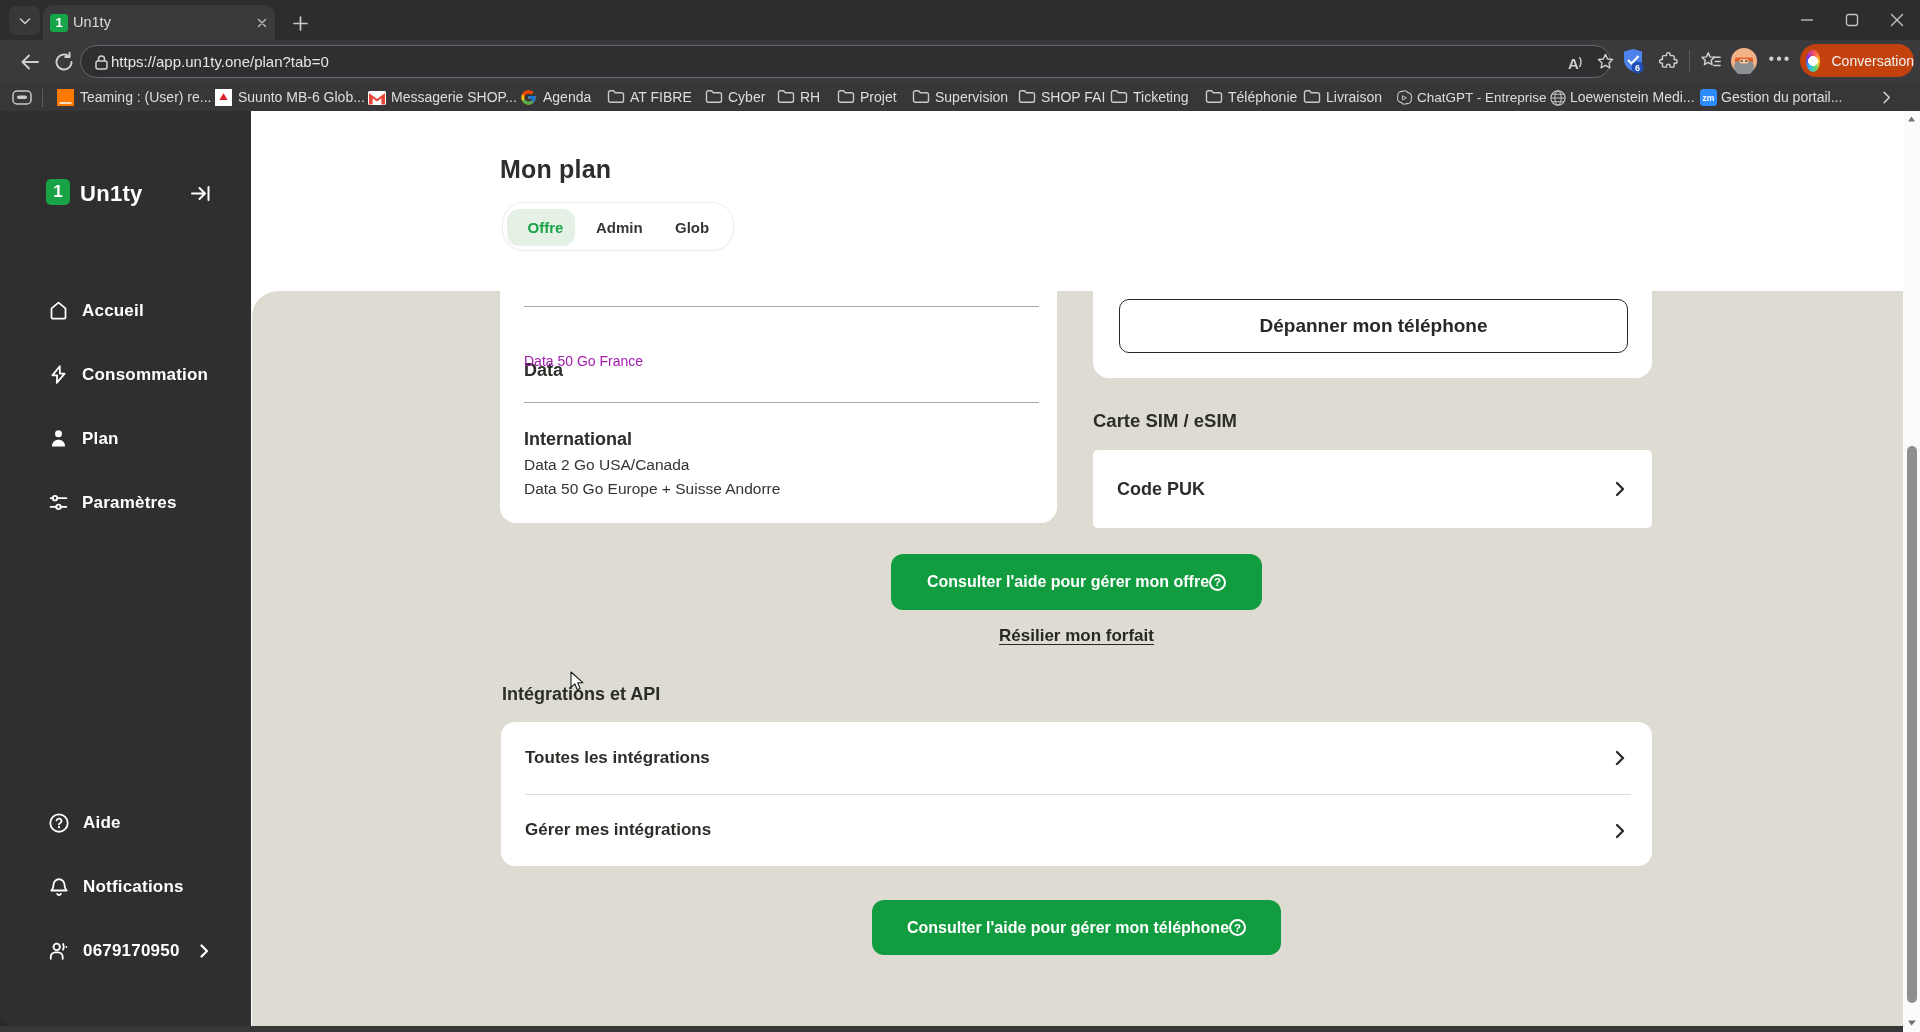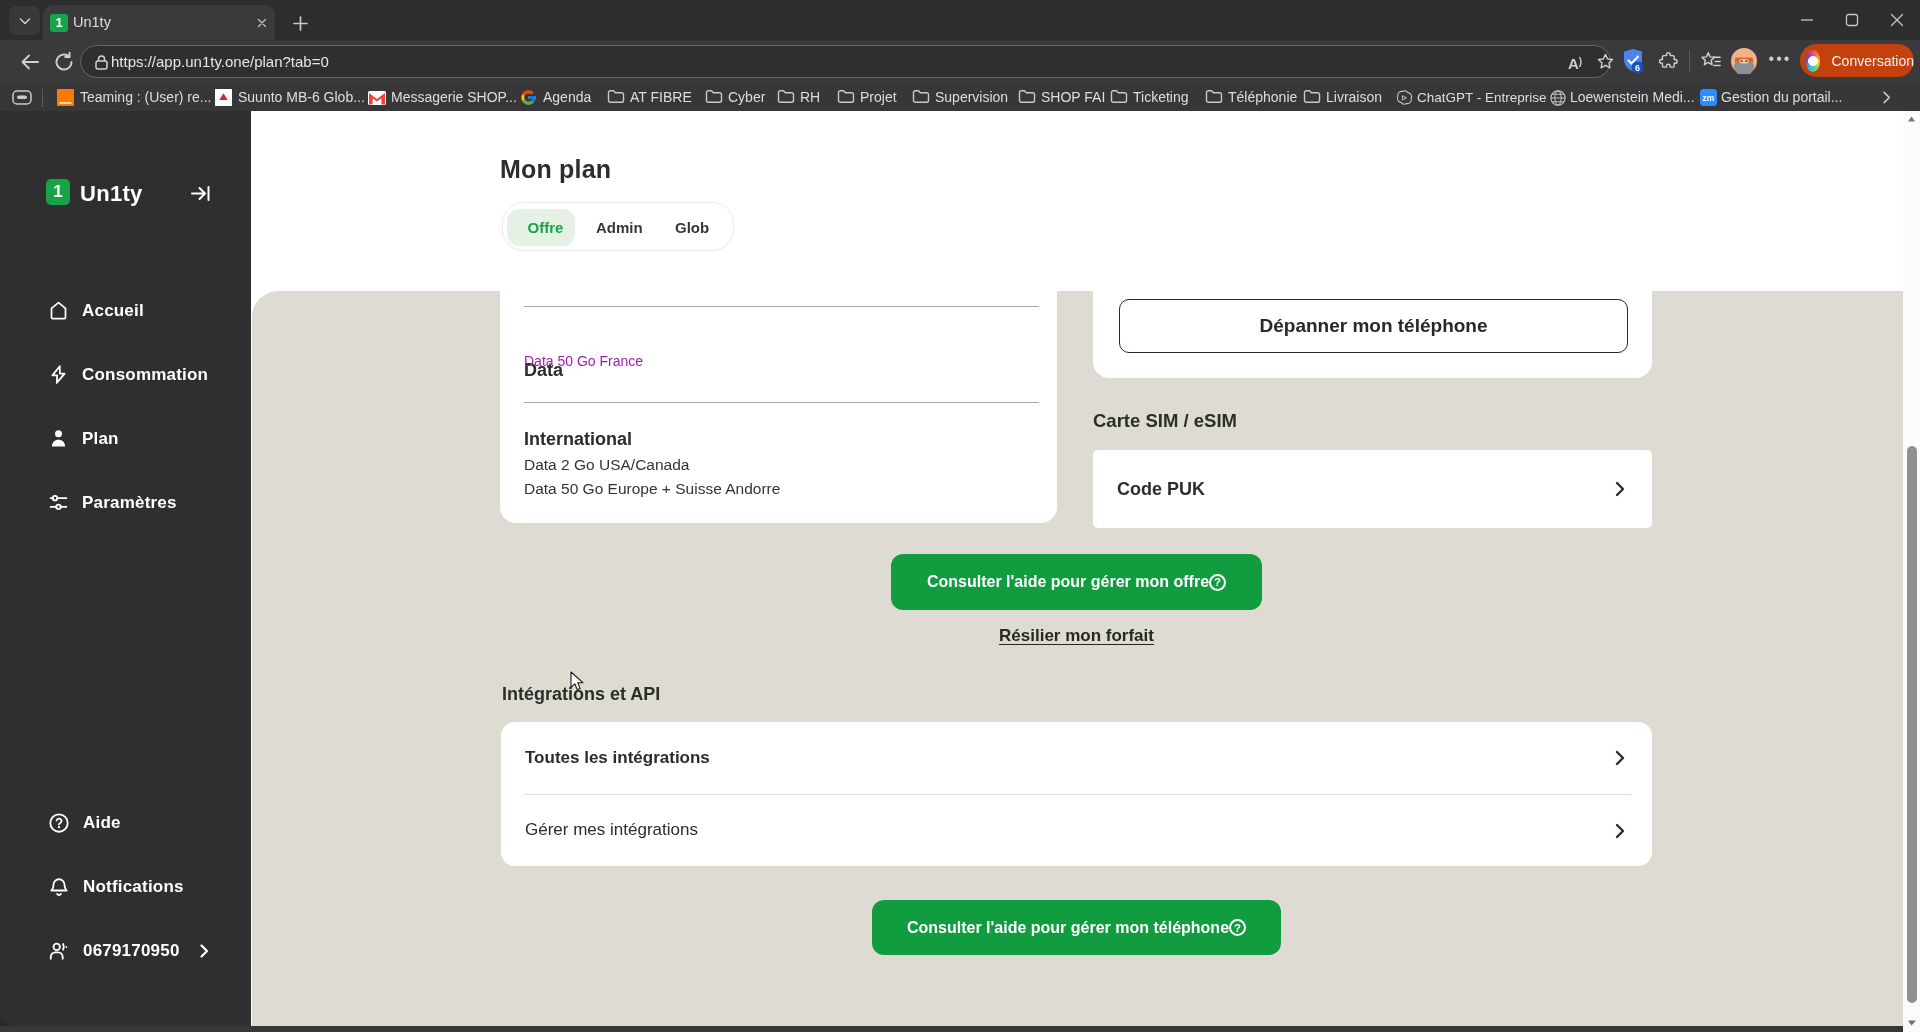--- a/index.html
+++ b/index.html
@@ -316,21 +316,21 @@
 
     <div class="abs" style="left:640px;top:515px;width:371px;text-align:center;font-size:17px;font-weight:bold;color:#26291f;text-decoration:underline;text-underline-offset:3px;">Résilier mon forfait</div>
 
     <div class="abs" style="left:251px;top:573px;font-size:18px;font-weight:bold;color:#2b2e28;">Intégrations et API</div>
     <div class="card" style="left:250px;top:611px;width:1151px;height:144px;border-radius:14px;">
       <div class="abs" style="left:24px;top:0;height:72px;line-height:72px;font-size:17px;font-weight:bold;color:#2b2e28;">Toutes les intégrations</div>
       <svg class="abs" style="left:1111px;top:28px;" width="16" height="16" viewBox="0 0 16 16">
           <path class="chev" d="M5 2l6 6-6 6"></path>
         </svg>
       <div class="abs" style="left:24px;top:72px;width:1106px;height:1px;background:#dddcd6;"></div>
-      <div class="abs" style="left:24px;top:72px;height:72px;line-height:72px;font-size:17px;font-weight:normal;color:#2b2e28;">Gérer mes intégrations</div>
+      <div class="abs" style="left:24px;top:72px;height:72px;line-height:72px;font-size:17px;font-weight:bold;color:#2b2e28;">Gérer mes intégrations</div>
       <svg class="abs" style="left:1111px;top:101px;" width="16" height="16" viewBox="0 0 16 16">
           <path class="chev" d="M5 2l6 6-6 6"></path>
         </svg>
     </div>
 
     <div class="greenbtn" style="left:621px;top:789px;width:409px;height:55px;">
       <span>Consulter l'aide pour gérer mon téléphone</span>
       <span style="width:17px;height:17px;border:2px solid #fff;border-radius:50%;display:inline-flex;align-items:center;justify-content:center;font-size:11.5px;font-weight:bold;color:#fff;box-sizing:border-box;flex:none;">?</span>
     </div>
   </div>

